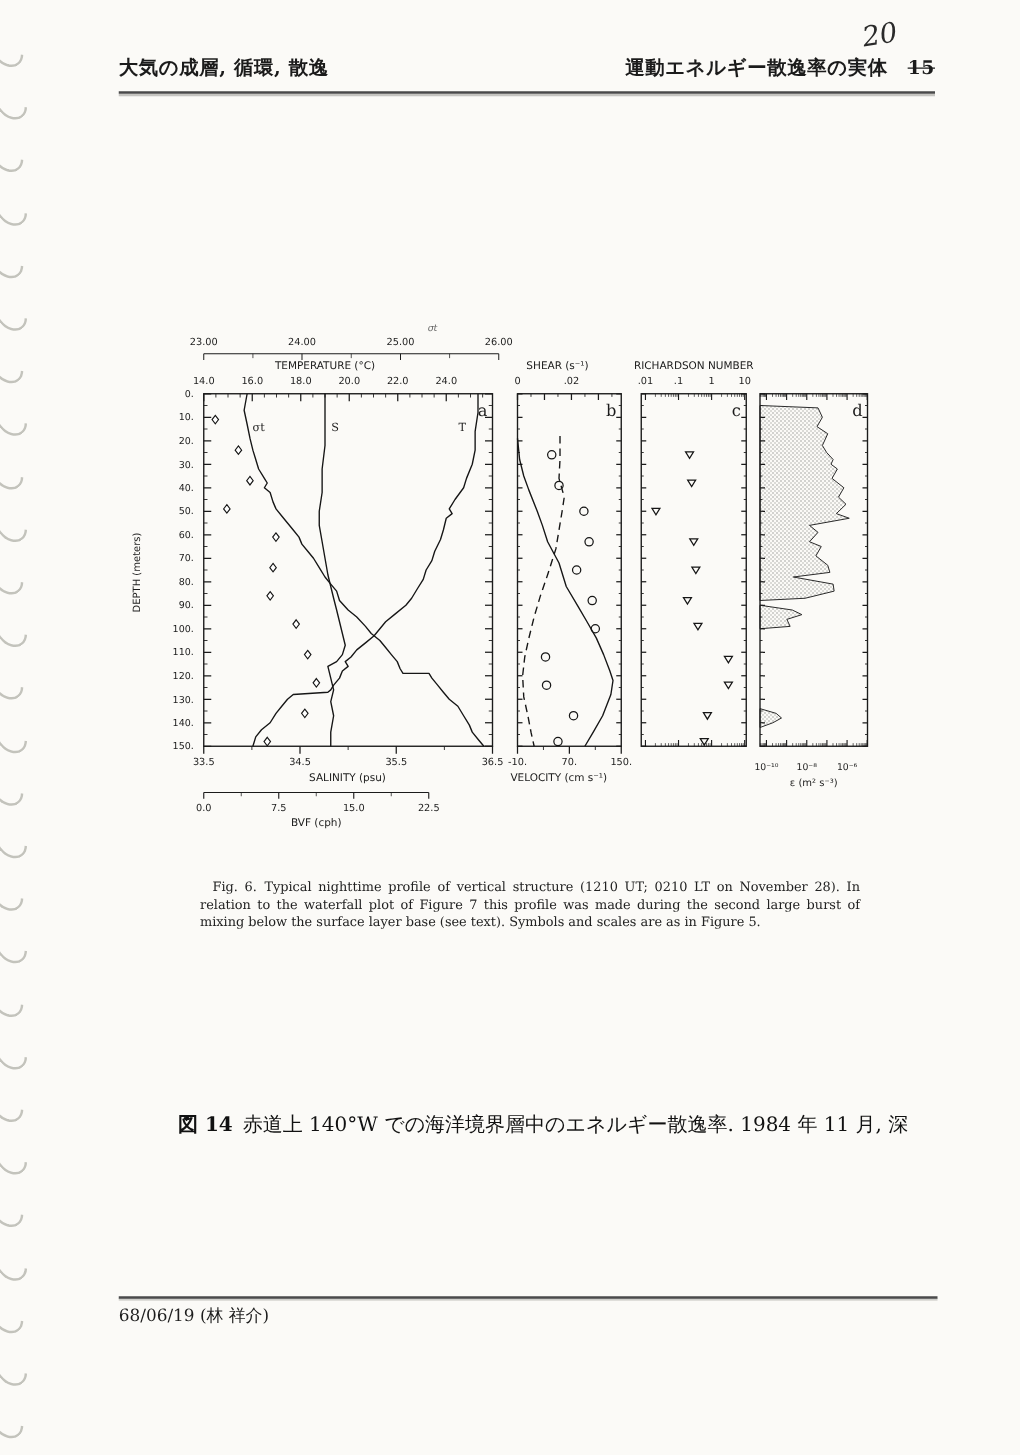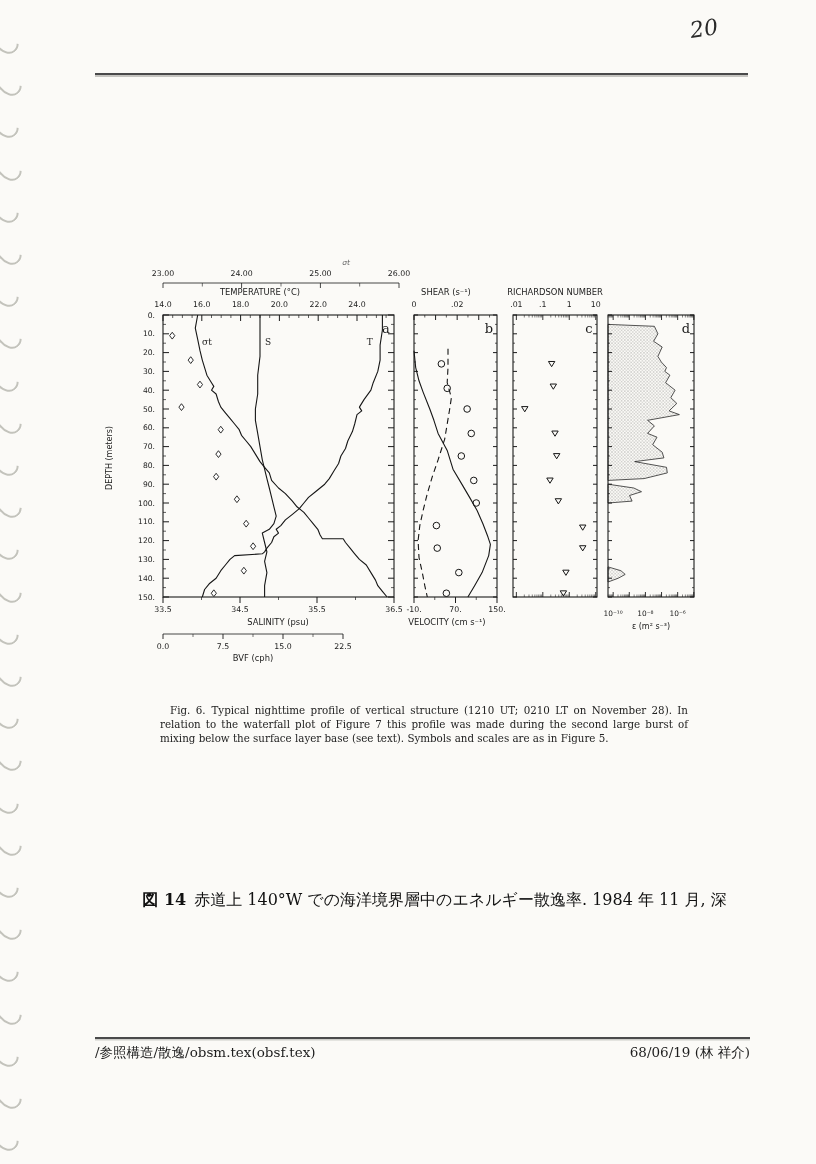--- a/index.html
+++ b/index.html
@@ -57,20 +57,27 @@
       <div class="spiral" style="top: 910.2px; left: -3px;"></div>
       <div class="spiral" style="top: 952.4px; left: -6px;"></div>
       <div class="spiral" style="top: 994.6px; left: -3px;"></div>
       <div class="spiral" style="top: 1036.8px; left: -6px;"></div>
       <div class="spiral" style="top: 1079px; left: -3px;"></div>
       <div class="spiral" style="top: 1121.2px; left: -6px;"></div>
     </div>
 
   <div class="handwritten">20</div>
 
+  <div class="header-row">
+    <span>大気の成層, 循環, 散逸</span>
+    <span class="header-right-group">
+      <span>運動エネルギー散逸率の実体</span>
+      <span class="pagenum">15</span>
+    </span>
+  </div>
   <div class="header-rule"></div>
 
   <svg id="figure-svg" class="figure-svg" width="680" height="420" viewBox="90 250 680 420">
       <defs>
         <pattern id="stip" width="3.2" height="3.2" patternUnits="userSpaceOnUse">
           <circle cx="0.8" cy="0.8" r="0.55" fill="#8b8b87"></circle>
           <circle cx="2.4" cy="2.4" r="0.55" fill="#a3a39e"></circle>
         </pattern>
       </defs>
       <path d="M608.0,324.4L654.4,326.3L657.9,333.8L653.6,341.3L662.2,347.0L657.9,356.4L661.3,362.0L666.5,367.6L664.8,371.4L669.9,375.2L665.6,382.7L675.1,390.2L670.8,397.7L676.8,403.4L669.1,410.9L679.4,414.6L647.6,420.3L654.4,425.9L647.6,433.4L657.0,437.2L652.7,444.7L662.2,452.2L663.9,457.9L634.7,461.6L666.5,467.3L667.3,472.9L644.1,478.6L608.0,480.4Z" fill="url(#stip)" stroke="#2a2a2a" stroke-width="0.8"></path>
@@ -652,16 +659,15 @@
   <div class="fig-caption">
     <span class="figlabel">Fig. 6.</span><span>Typical nighttime profile of vertical structure (1210 UT; 0210 LT on November 28). In relation to the waterfall plot of Figure 7 this profile was made during the second large burst of mixing below the surface layer base (see text). Symbols and scales are as in Figure 5.</span>
   </div>
 
   <div class="jp-caption">
     <span class="jplabel">図 14</span><span>赤道上 140°W での海洋境界層中のエネルギー散逸率. 1984 年 11 月, 深</span><br>
   </div>
 
   <div class="footer-rule"></div>
   <div class="footer-row">
-    <span>/参照構造/散逸/obsm.tex(obsf.tex)</span>
     <span>68/06/19 (林 祥介)</span>
   </div>
 </div>
 
 </body></html>

